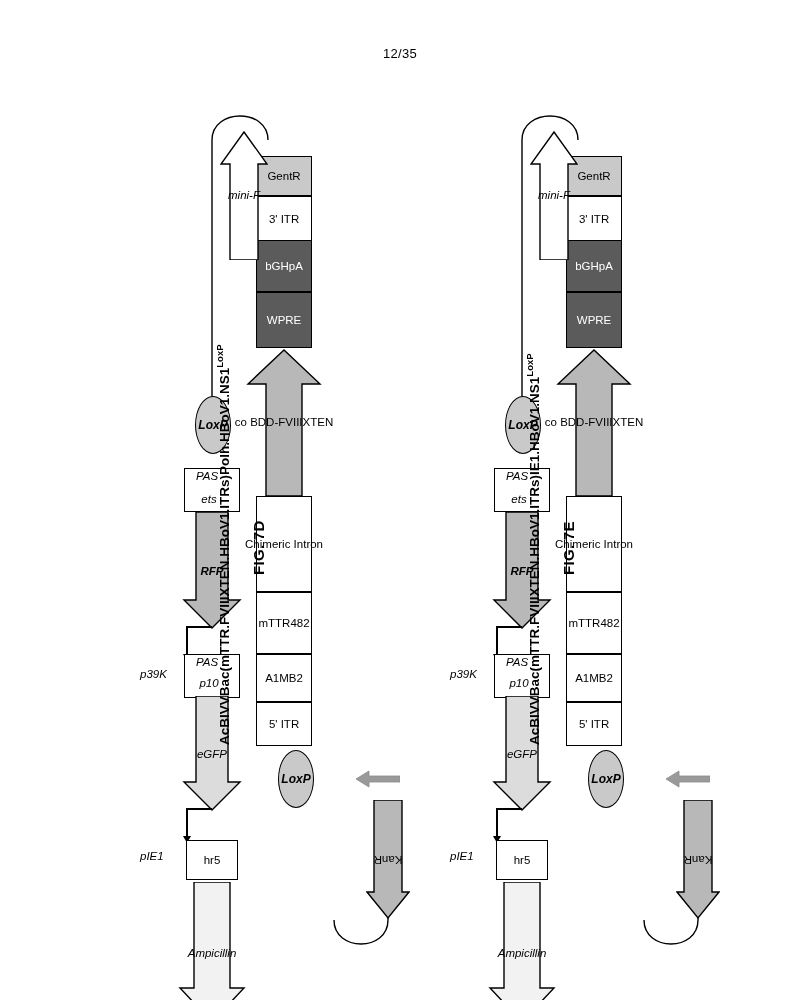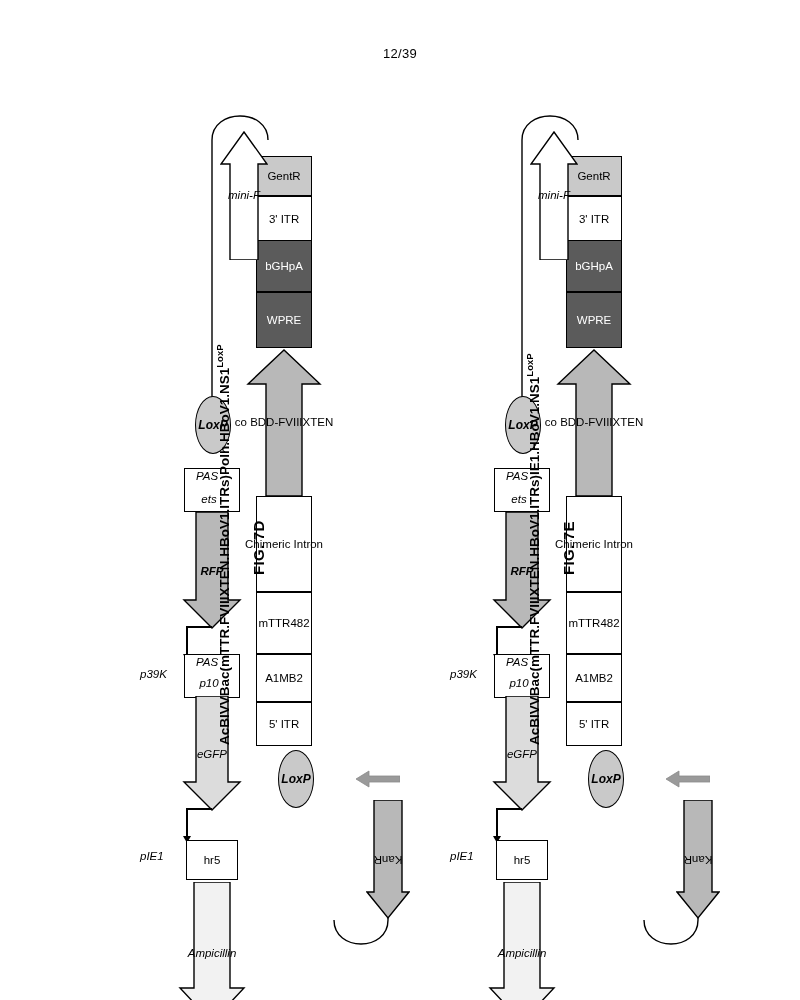--- a/index.html
+++ b/index.html
@@ -162,21 +162,21 @@
   .construct-title {
     position: absolute;
     font-size: 13.5px;
     font-weight: bold;
     white-space: nowrap;
   }
 </style>
 </head>
 <body>
 
-<div class="page-number">12/39</div>
+<div class="page-number">12/35</div>
 
 <div class="figure" id="fig-7d">
 
   <svg class="backbone" viewBox="0 0 860 330">
 
     <path d="M 820 148 C 852 148 852 92 820 92 L 560 92" fill="none" stroke="#000" stroke-width="1.4"></path>
 
     <path d="M 40 214 C 8 214 8 268 40 268 L 150 268" fill="none" stroke="#000" stroke-width="1.4"></path>
   </svg>
 

